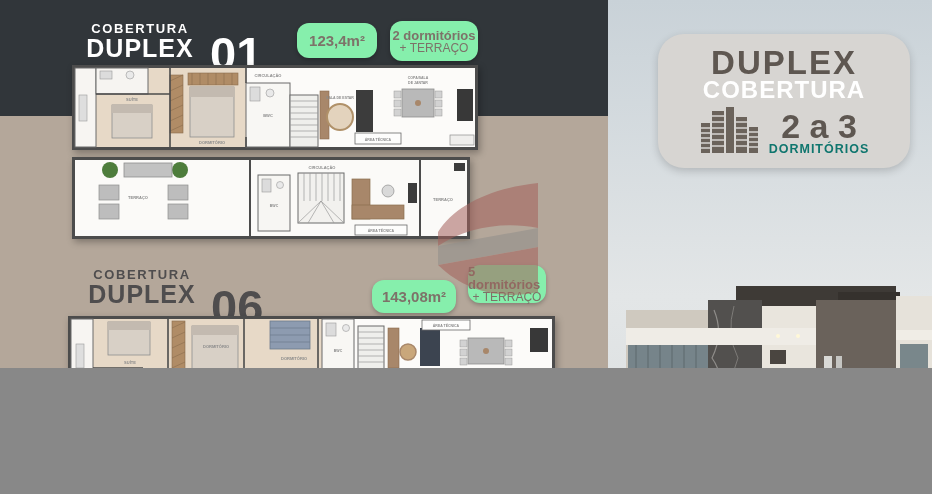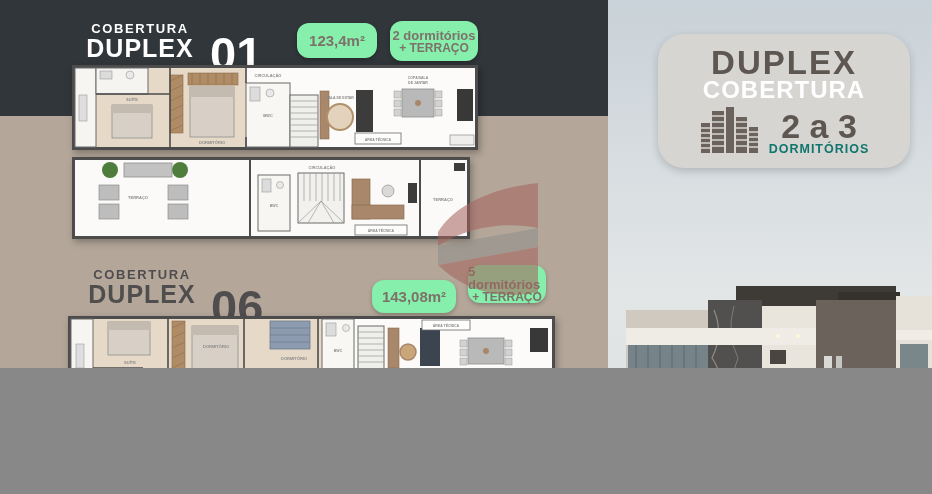--- a/index.html
+++ b/index.html
@@ -21,21 +21,21 @@
   .light{color:#ffffff;}
   .dark{color:#4f4d4e;}
 
   .pill{
     background:#86efac;border-radius:12px;display:flex;flex-direction:column;
     align-items:center;justify-content:center;color:#7d7269;
     box-shadow:0 2px 4px rgba(0,0,0,.25);
   }
   .pill .area{font-size:15px;font-weight:bold;}
   .pill .rl1{font-size:13px;font-weight:bold;line-height:1;}
-  .pill .rl2{font-size:12px;font-weight:bold;line-height:1;margin-top:0;}
+  .pill .rl2{font-size:12px;font-weight:normal;line-height:1;margin-top:0;}
 
   .plan{box-shadow:2px 3px 7px rgba(0,0,0,.30);background:#fcfbf9;}
   .plan text{font-family:"Liberation Sans",sans-serif;fill:#8b8b8b;font-weight:bold;}
 
   
   .watermark{opacity:.55;pointer-events:none;z-index:30;}
 
   
   .right-panel{left:608px;top:0;width:324px;height:494px;background:linear-gradient(#c9d2d8,#e6e8e8 65%,#dfe2e2);}
   .side-badge{

